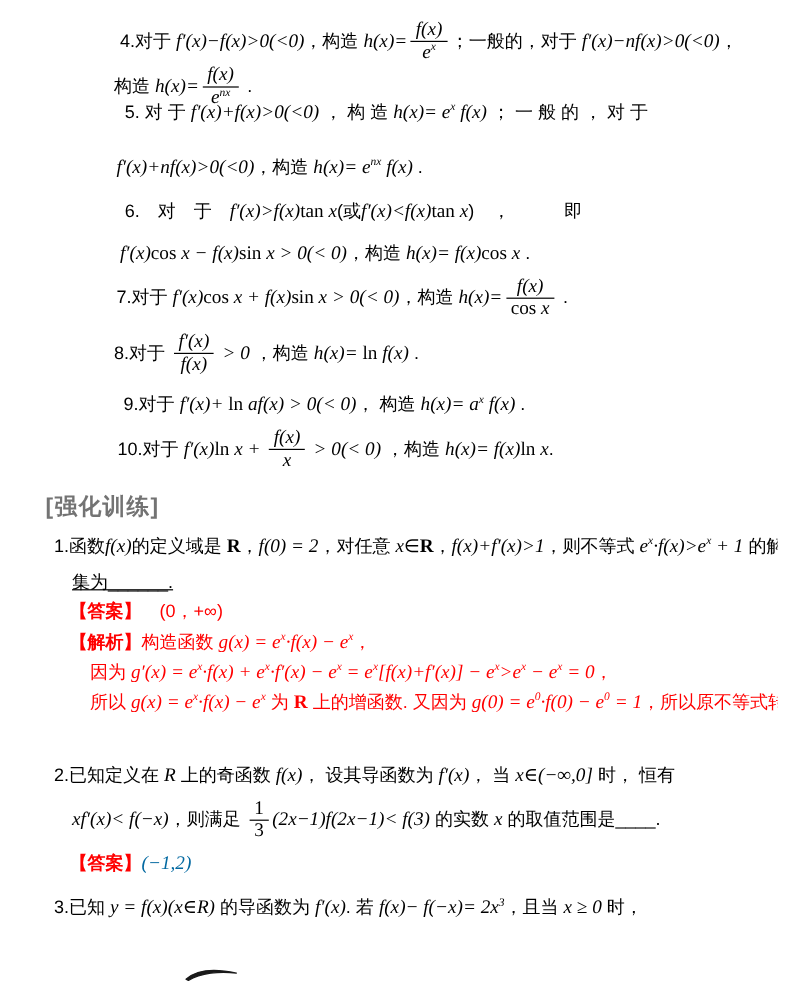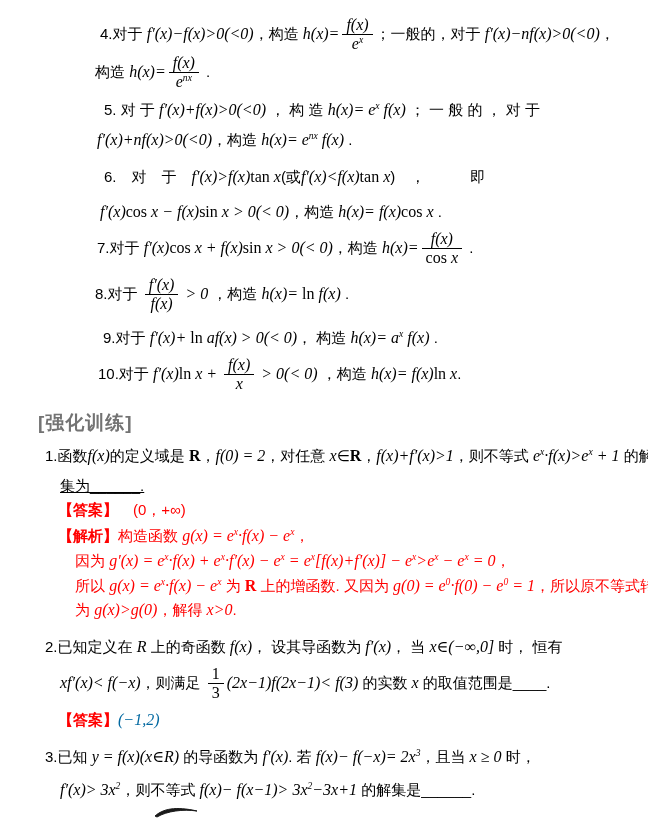--- a/index.html
+++ b/index.html
@@ -44,21 +44,21 @@
     <path d="M2 12 C 10 5, 22 2, 44 7 C 30 5, 14 7, 4 13 Z" fill="#1a1a1a" stroke="#1a1a1a" stroke-width="1" stroke-linejoin="round"></path>
   </svg>
 <div class="line" style="left: 100px; top: 16px;">4.对于 <span class="m">f′(x)−f(x)&gt;0(&lt;0)</span>，构造 <span class="m">h(x)=</span><span class="frac">
         <span class="fnum"><span class="m">f(x)</span></span>
         <span class="fden"><span class="m">e<sup>x</sup></span></span>
       </span>；一般的，对于 <span class="m">f′(x)−nf(x)&gt;0(&lt;0)</span>，</div>
     <div class="line" style="left: 95px; top: 54px;">构造 <span class="m">h(x)=</span><span class="frac">
         <span class="fnum"><span class="m">f(x)</span></span>
         <span class="fden"><span class="m">e<sup>nx</sup></span></span>
       </span> .</div>
-    <div class="line" style="left: 104px; top: 100px; text-align: center;">5. 对 于 <span class="m">f′(x)+f(x)&gt;0(&lt;0)</span> ， 构 造 <span class="m">h(x)= e<sup>x</sup> f(x)</span> ； 一 般 的 ， 对 于</div>
+    <div class="line" style="left: 104px; top: 84px; text-align: center;">5. 对 于 <span class="m">f′(x)+f(x)&gt;0(&lt;0)</span> ， 构 造 <span class="m">h(x)= e<sup>x</sup> f(x)</span> ； 一 般 的 ， 对 于</div>
     <div class="line" style="left: 97px; top: 130px;"><span class="m">f′(x)+nf(x)&gt;0(&lt;0)</span>，构造 <span class="m">h(x)= e<sup>nx</sup> f(x)</span> .</div>
     <div class="line" style="left: 104px; top: 167px;">6.　对　于　<span class="m">f′(x)&gt;f(x)</span><span class="r">tan </span><span class="m">x</span>(或<span class="m">f′(x)&lt;f(x)</span><span class="r">tan </span><span class="m">x</span>)　，　　　即</div>
     <div class="line" style="left: 100px; top: 202px;"><span class="m">f′(x)</span><span class="r">cos </span><span class="m">x − f(x)</span><span class="r">sin </span><span class="m">x &gt; 0(&lt; 0)</span>，构造 <span class="m">h(x)= f(x)</span><span class="r">cos </span><span class="m">x</span> .</div>
     <div class="line" style="left: 97px; top: 230px;">7.对于 <span class="m">f′(x)</span><span class="r">cos </span><span class="m">x + f(x)</span><span class="r">sin </span><span class="m">x &gt; 0(&lt; 0)</span>，构造 <span class="m">h(x)=</span><span class="frac">
         <span class="fnum"><span class="m">f(x)</span></span>
         <span class="fden"><span class="r">cos </span><span class="m">x</span></span>
       </span> .</div>
     <div class="line" style="left: 95px; top: 276px;">8.对于 <span class="frac">
         <span class="fnum"><span class="m">f′(x)</span></span>
         <span class="fden"><span class="m">f(x)</span></span>
@@ -68,22 +68,20 @@
         <span class="fnum"><span class="m">f(x)</span></span>
         <span class="fden"><span class="m">x</span></span>
       </span><span class="m"> &gt; 0(&lt; 0)</span> ，构造 <span class="m">h(x)= f(x)</span><span class="r">ln </span><span class="m">x</span>.</div>
     <div class="line hdr" style="left: 38px; top: 411px;">[强化训练]</div>
     <div class="line" style="left: 45px; top: 446px;">1.函数<span class="m">f(x)</span>的定义域是 <span class="b"><span class="r">R</span></span>，<span class="m">f(0) = 2</span>，对任意 <span class="m">x</span>∈<span class="b"><span class="r">R</span></span>，<span class="m">f(x)+f′(x)&gt;1</span>，则不等式 <span class="m">e<sup>x</sup>·f(x)&gt;e<sup>x</sup> + 1</span> 的解</div>
     <div class="line" style="left: 60px; top: 477px; text-decoration: underline;">集为______.</div>
     <div class="line red" style="left: 58px; top: 501px;"><span class="b">【答案】</span>　(0，+∞)</div>
     <div class="line red" style="left: 58px; top: 526px;"><span class="b">【解析】</span>构造函数 <span class="m">g(x) = e<sup>x</sup>·f(x) − e<sup>x</sup></span>，</div>
     <div class="line red" style="left: 75px; top: 551px;">因为 <span class="m">g′(x) = e<sup>x</sup>·f(x) + e<sup>x</sup>·f′(x) − e<sup>x</sup> = e<sup>x</sup>[f(x)+f′(x)] − e<sup>x</sup>&gt;e<sup>x</sup> − e<sup>x</sup> = 0</span>，</div>
     <div class="line red" style="left: 75px; top: 576px;">所以 <span class="m">g(x) = e<sup>x</sup>·f(x) − e<sup>x</sup></span> 为 <span class="b"><span class="r">R</span></span> 上的增函数. 又因为 <span class="m">g(0) = e<sup>0</sup>·f(0) − e<sup>0</sup> = 1</span>，所以原不等式转化</div>
-    <div class="line red" style="left: 75px; top: 600px;">为 <span class="m">g(x)&gt;g(0)</span>，解得 <span class="m">x&gt;0</span>.</div>
     <div class="line" style="left: 45px; top: 637px;">2.已知定义在 <span class="m">R</span> 上的奇函数 <span class="m">f(x)</span>， 设其导函数为 <span class="m">f′(x)</span>， 当 <span class="m">x∈(−∞,0]</span> 时， 恒有</div>
     <div class="line" style="left: 60px; top: 665px;"><span class="m">xf′(x)&lt; f(−x)</span>，则满足 <span class="frac">
         <span class="fnum"><span class="r">1</span></span>
         <span class="fden"><span class="r">3</span></span>
       </span><span class="m">(2x−1)f(2x−1)&lt; f(3)</span> 的实数 <span class="m">x</span> 的取值范围是____.</div>
     <div class="line red" style="left: 58px; top: 710px;"><span class="b">【答案】</span><span class="k"><span class="m">(−1,2)</span></span></div>
     <div class="line" style="left: 45px; top: 747px;">3.已知 <span class="m">y = f(x)(x∈R)</span> 的导函数为 <span class="m">f′(x)</span>. 若 <span class="m">f(x)− f(−x)= 2x<sup>3</sup></span>，且当 <span class="m">x ≥ 0</span> 时，</div>
-    <div class="line" style="left: 60px; top: 780px;"><span class="m">f′(x)&gt; 3x<sup>2</sup></span>，则不等式 <span class="m">f(x)− f(x−1)&gt; 3x<sup>2</sup>−3x+1</span> 的解集是______.</div>
   </div>
 
 </body></html>

